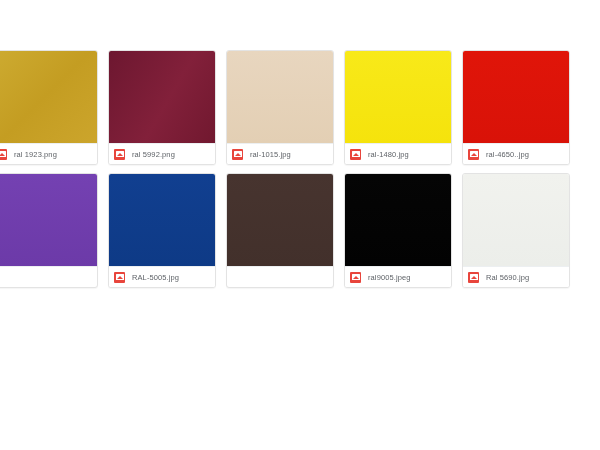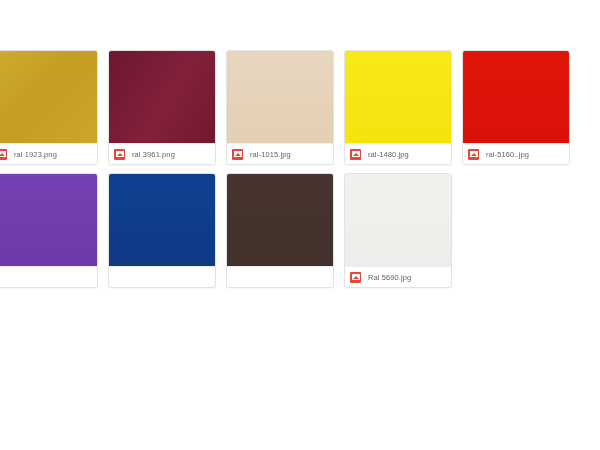--- a/index.html
+++ b/index.html
@@ -114,52 +114,63 @@
         <div class="thumb" style="background: linear-gradient(135deg, rgb(205, 171, 49) 0%, rgb(196, 157, 34) 50%, rgb(204, 165, 44) 100%);"></div>
         <div class="card-foot">
           <span class="file-icon"></span>
           <span class="file-name">ral 1923.png</span>
         </div>
       </div>
       <div class="file-card">
         <div class="thumb" style="background: linear-gradient(120deg, rgb(109, 23, 48) 0%, rgb(130, 32, 58) 55%, rgb(113, 24, 47) 100%);"></div>
         <div class="card-foot">
           <span class="file-icon"></span>
-          <span class="file-name">ral 3961.png</span>
+          <span class="file-name">ral 5992.png</span>
         </div>
       </div>
       <div class="file-card">
         <div class="thumb" style="background: linear-gradient(rgb(232, 214, 191) 0%, rgb(227, 207, 180) 100%);"></div>
         <div class="card-foot">
           <span class="file-icon"></span>
           <span class="file-name">ral-1015.jpg</span>
         </div>
       </div>
       <div class="file-card">
         <div class="thumb" style="background: linear-gradient(rgb(248, 233, 25) 0%, rgb(245, 227, 12) 100%);"></div>
         <div class="card-foot">
           <span class="file-icon"></span>
           <span class="file-name">ral-1480.jpg</span>
         </div>
       </div>
       <div class="file-card">
         <div class="thumb" style="background: linear-gradient(rgb(224, 21, 9) 0%, rgb(217, 18, 8) 100%);"></div>
         <div class="card-foot">
           <span class="file-icon"></span>
-          <span class="file-name">ral-5160..jpg</span>
+          <span class="file-name">ral-4650..jpg</span>
         </div>
       </div>
       <div class="file-card">
         <div class="thumb" style="background: linear-gradient(rgb(116, 65, 178) 0%, rgb(108, 58, 168) 100%);"></div>
       </div>
       <div class="file-card">
         <div class="thumb" style="background: linear-gradient(rgb(17, 63, 144) 0%, rgb(14, 58, 134) 100%);"></div>
+        <div class="card-foot">
+          <span class="file-icon"></span>
+          <span class="file-name">RAL-5005.jpg</span>
+        </div>
       </div>
       <div class="file-card">
         <div class="thumb" style="background: linear-gradient(rgb(71, 52, 47) 0%, rgb(66, 48, 43) 100%);"></div>
+      </div>
+      <div class="file-card">
+        <div class="thumb" style="background: linear-gradient(rgb(5, 5, 5) 0%, rgb(2, 2, 2) 100%);"></div>
+        <div class="card-foot">
+          <span class="file-icon"></span>
+          <span class="file-name">ral9005.jpeg</span>
+        </div>
       </div>
       <div class="file-card">
         <div class="thumb" style="background: linear-gradient(rgb(241, 242, 238) 0%, rgb(236, 238, 234) 100%);"></div>
         <div class="card-foot">
           <span class="file-icon"></span>
           <span class="file-name">Ral 5690.jpg</span>
         </div>
       </div>
     </div>
 </div>

